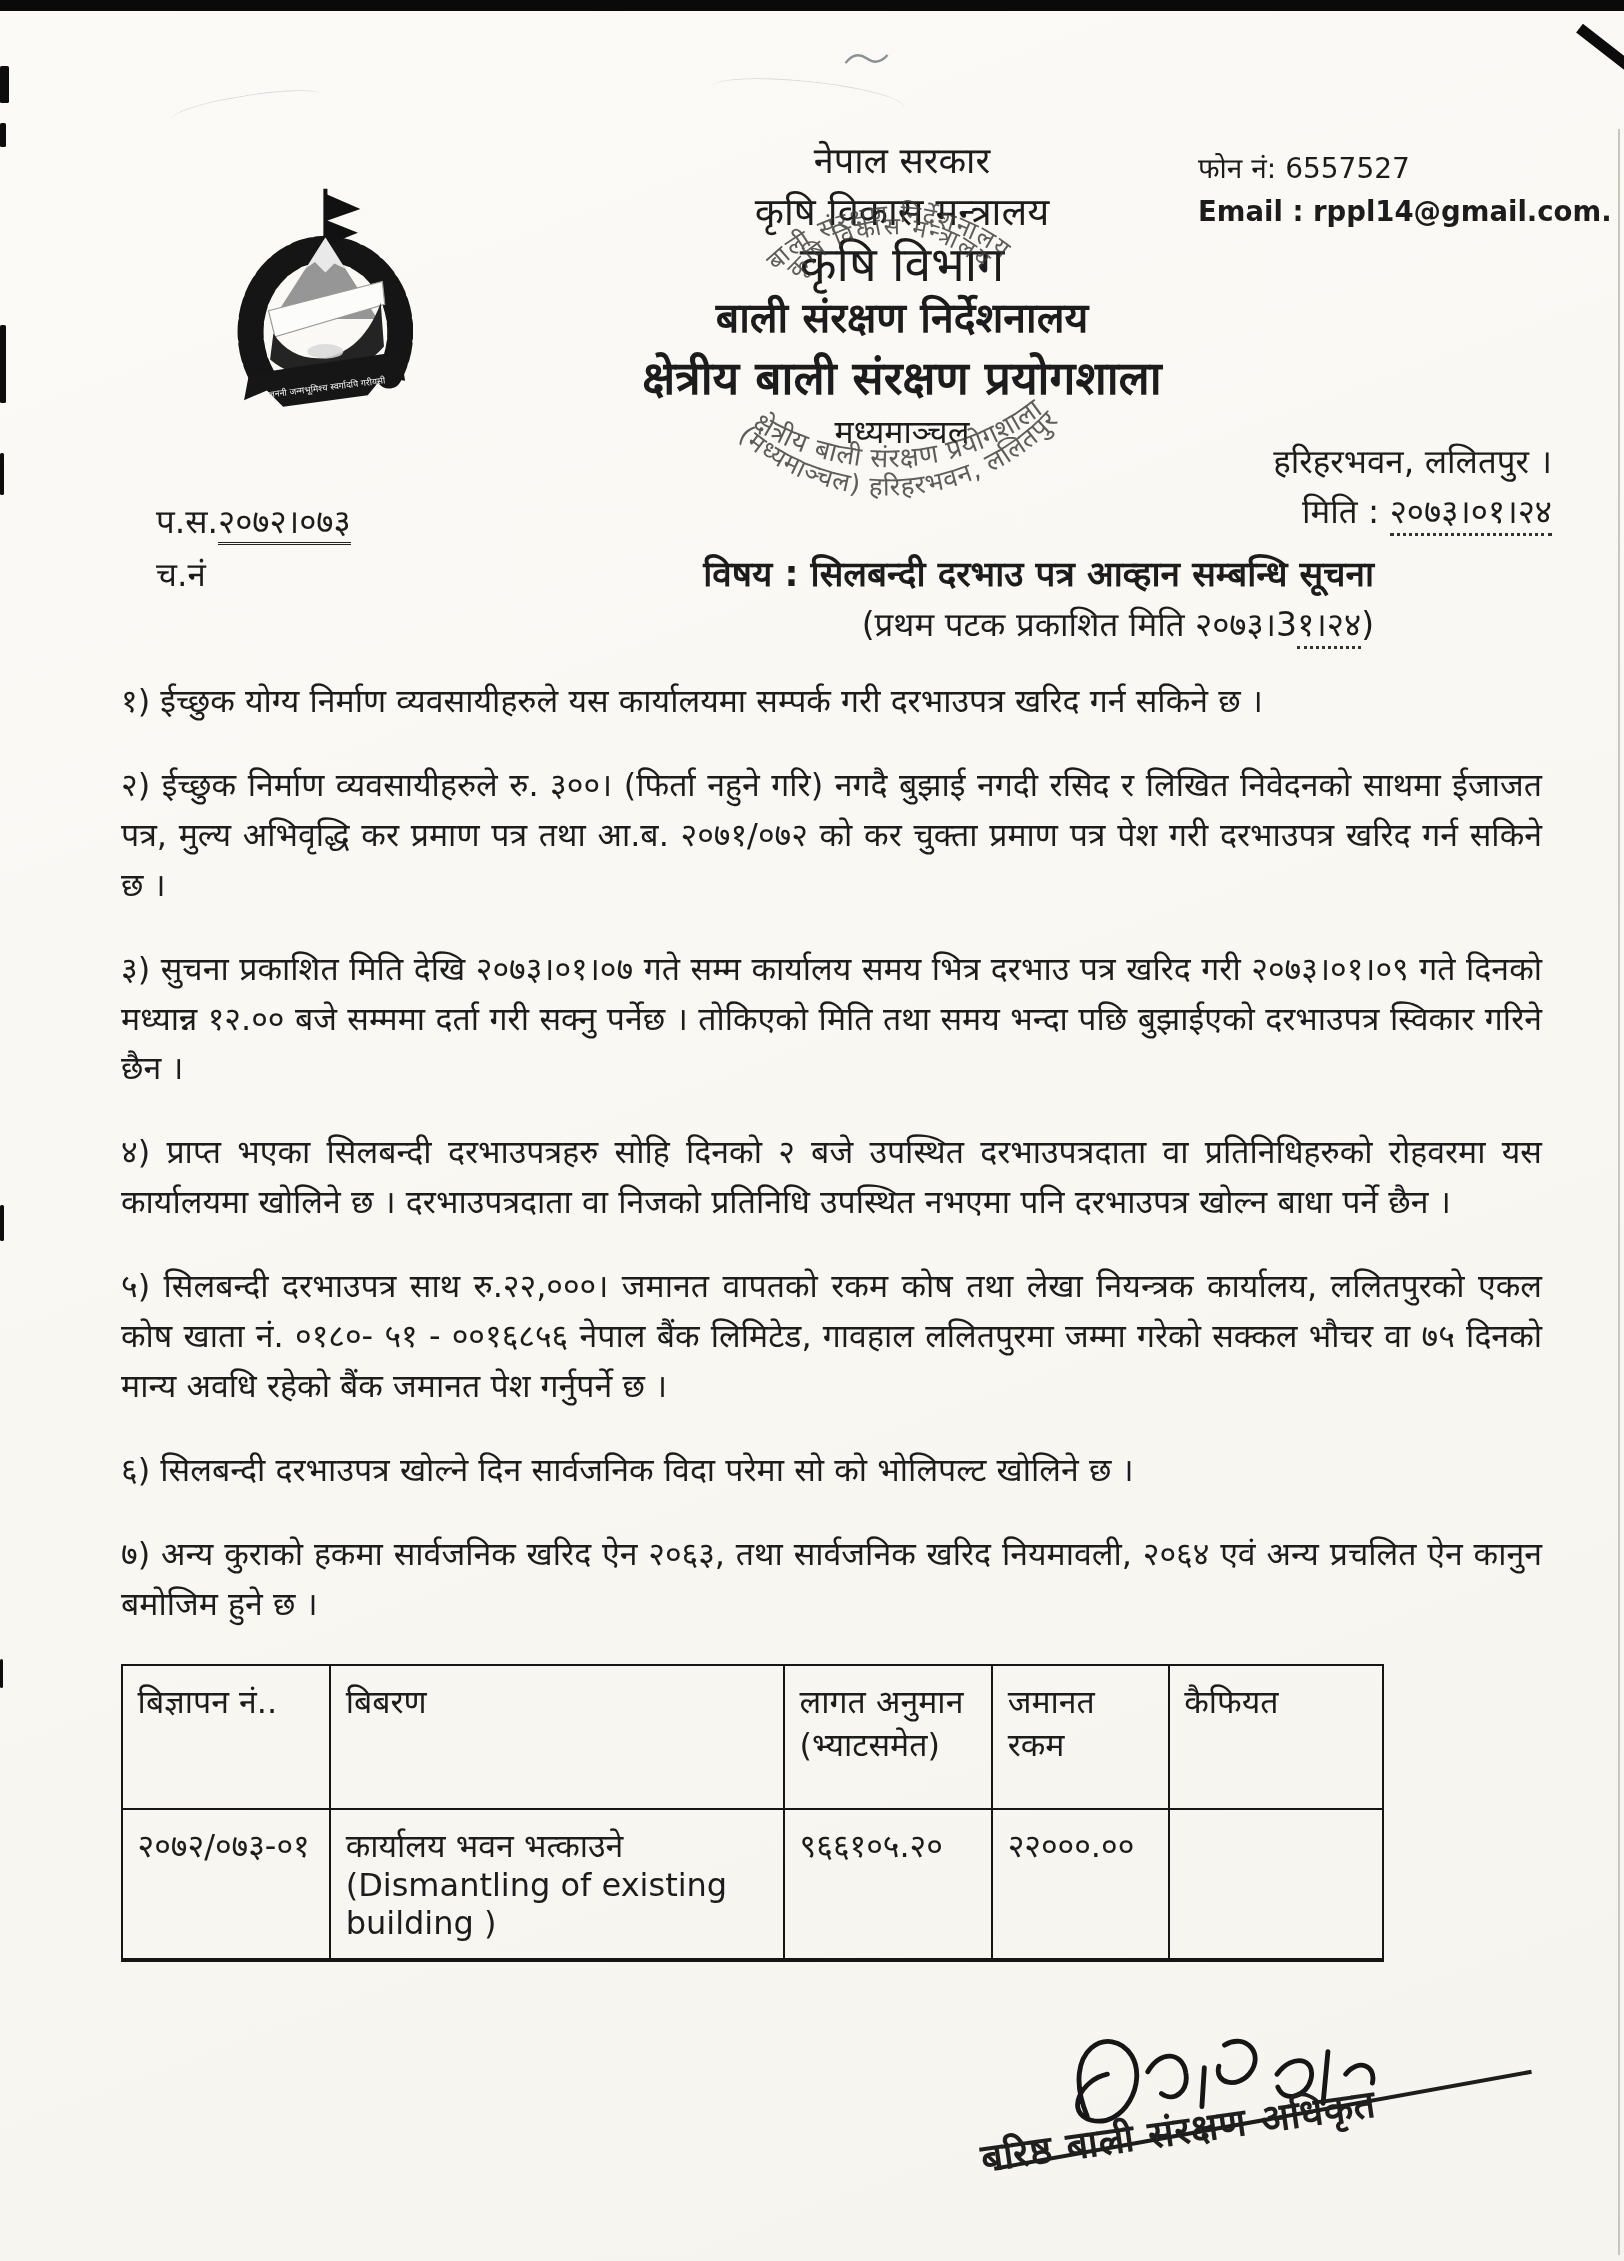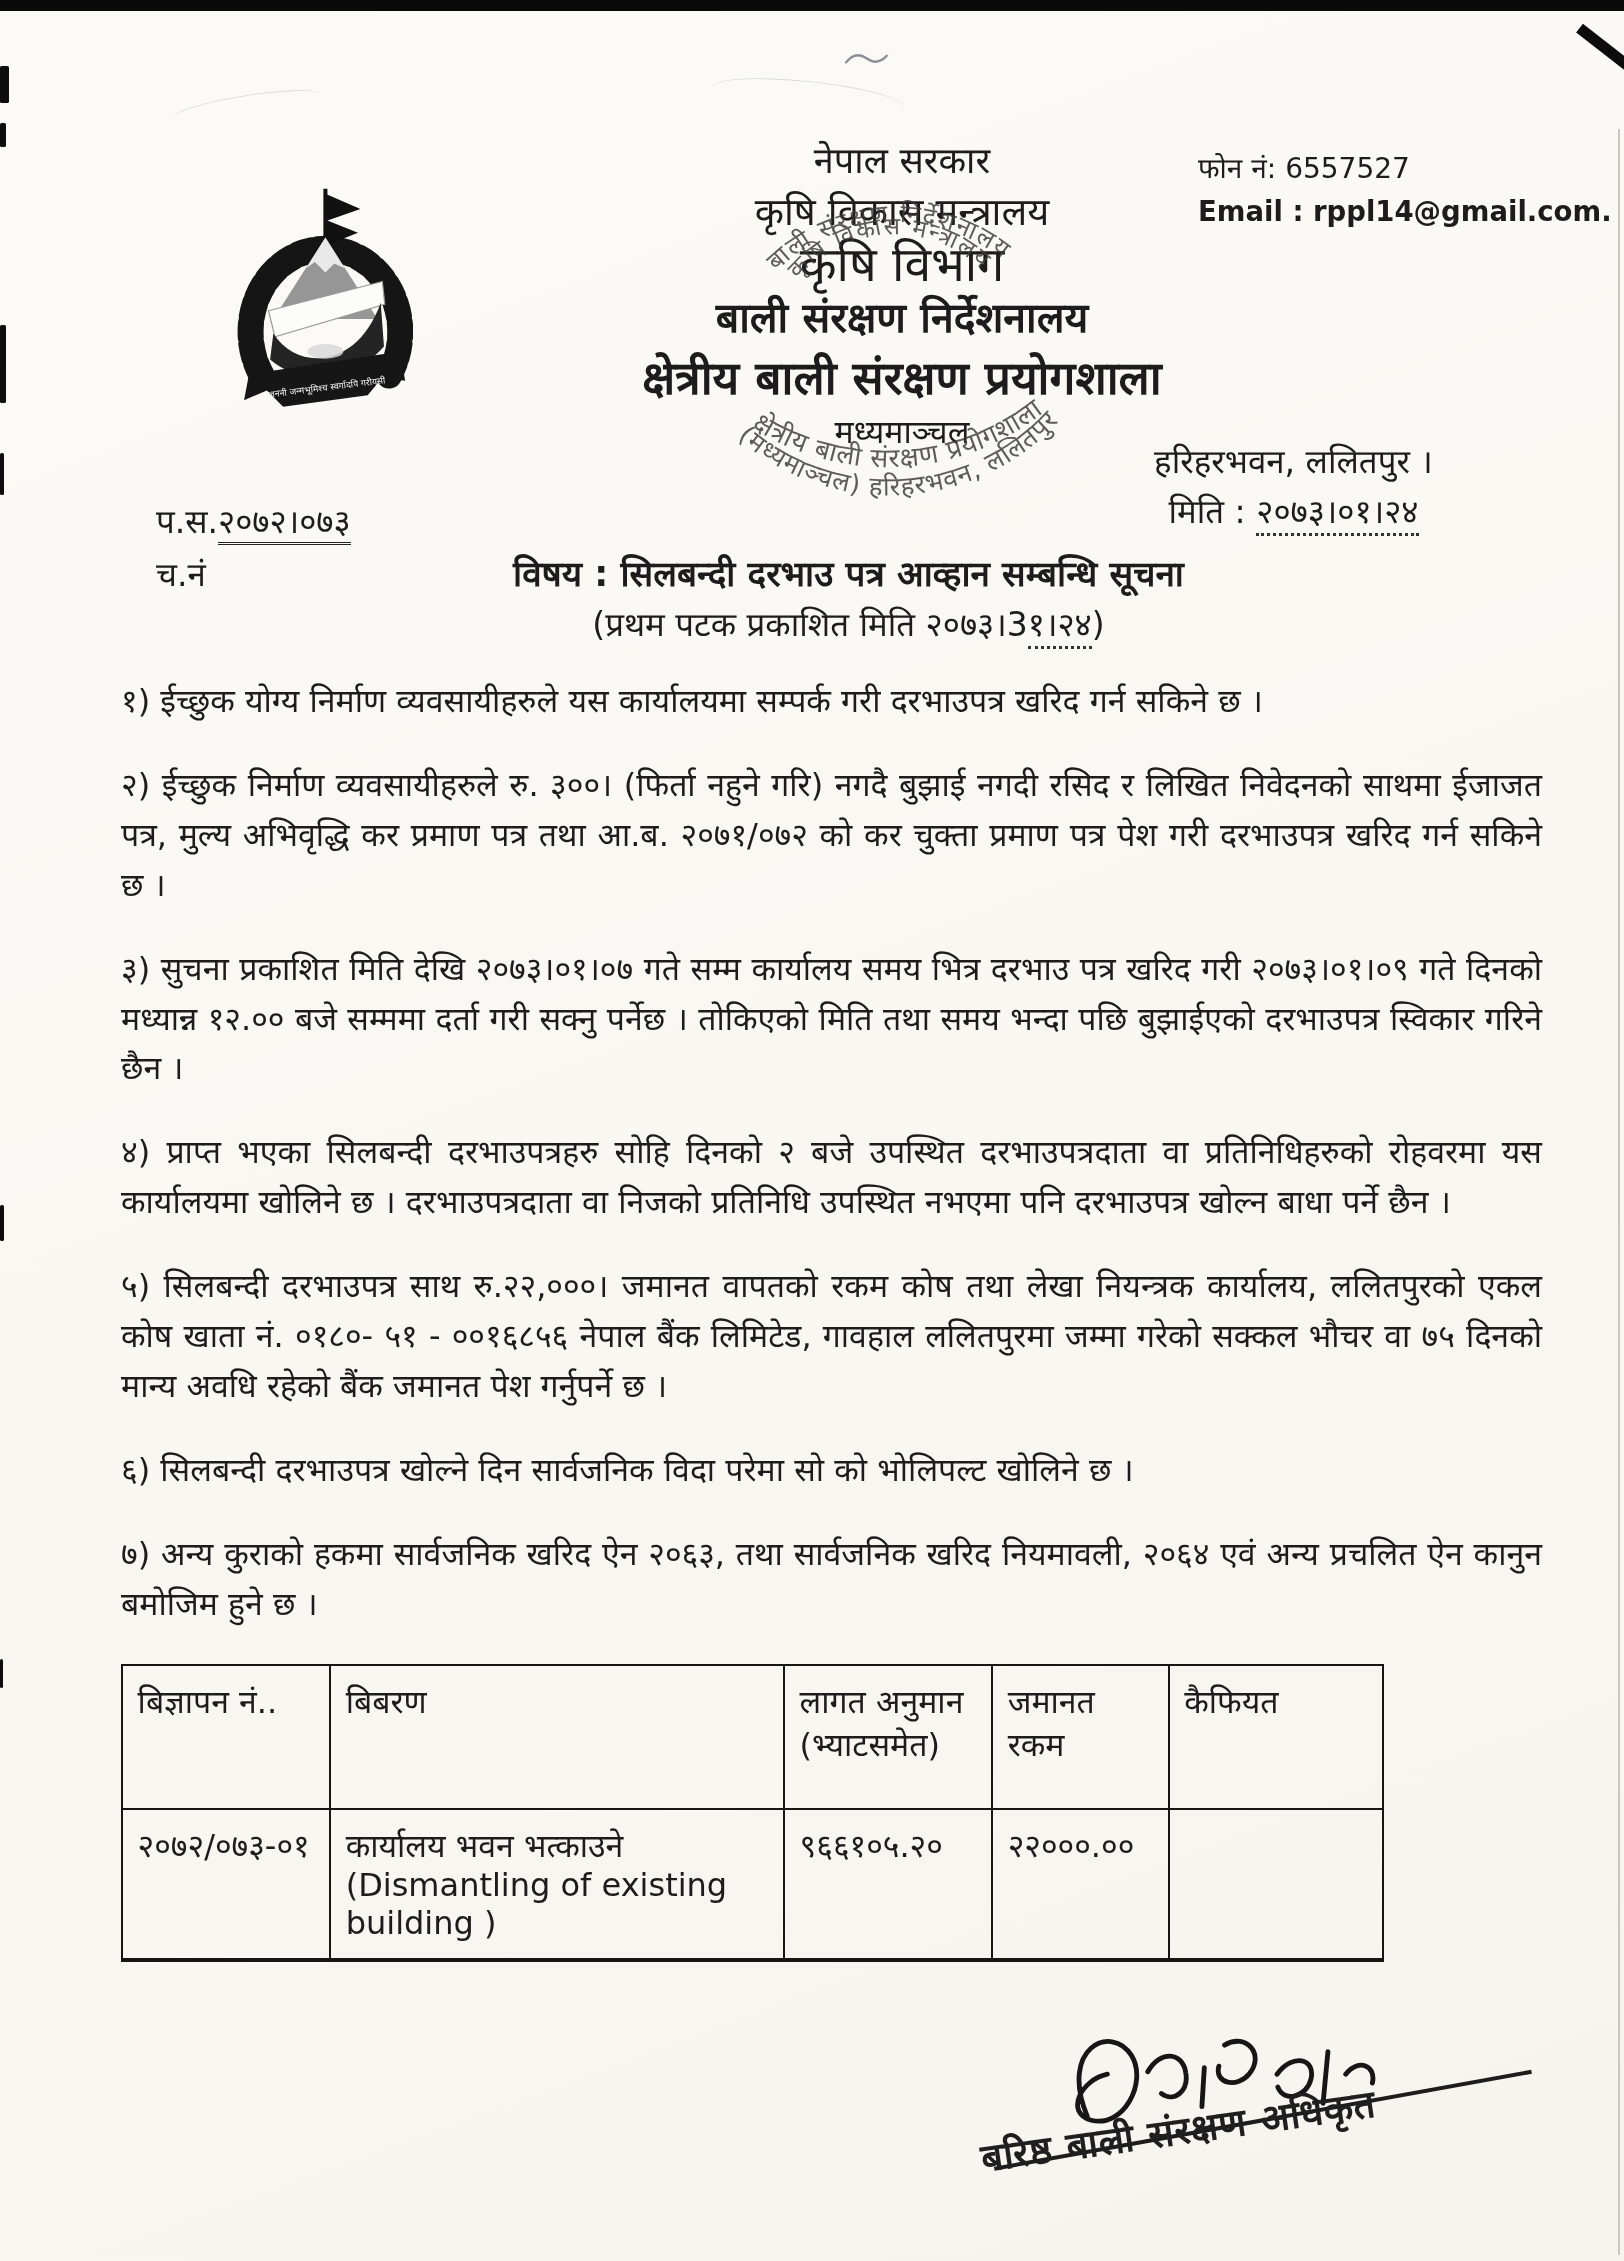--- a/index.html
+++ b/index.html
@@ -22,23 +22,23 @@
   
   .head-center { position:absolute; left:437px; top:136px; width:930px; text-align:center; }
   .head-center .l1 { font-size:36px; line-height:50px; }
   .head-center .l2 { font-size:38px; line-height:52px; }
   .head-center .l3 { font-size:48px; line-height:52px; }
   .head-center .l4 { font-size:41px; line-height:57px; font-weight:bold; }
   .head-center .l5 { font-size:46px; line-height:63px; font-weight:bold; }
   .head-center .l6 { font-size:32px; line-height:45px; }
   .contact { position:absolute; left:1198px; top:147px; width:420px; font-size:28px; line-height:43px; }
   .contact .email { font-weight:bold; font-size:27.5px; }
-  .addr-block { position:absolute; left:1035px; top:437px; width:517px; text-align:center; font-size:33px; line-height:50px; padding-right:65px; }
+  .addr-block { position:absolute; left:1035px; top:437px; width:517px; text-align:right; font-size:33px; line-height:50px; padding-right:65px; }
   .refs { position:absolute; left:156px; top:495px; font-size:33px; line-height:53px; }
-  .subject-block { position:absolute; left:323px; top:548px; width:1051px; text-align:center; }
+  .subject-block { position:absolute; left:323px; top:548px; width:1051px; text-align:right; }
   .subject-block .s1 { font-size:35px; font-weight:bold; line-height:52px; }
   .subject-block .s2 { font-size:33px; line-height:50px; }
   .u-solid  { border-bottom:3.2px solid #232323; padding-bottom:1.6px; }
   .u-dotted { border-bottom:3.2px dotted #333; padding-bottom:2.4px; }
   .u-double { border-bottom:3.2px double #232323; padding-bottom:0.8px; }
   
   .stamp-hdr { position:absolute; left:627px; top:113px; width:534px; height:469px; transform:rotate(-3deg); opacity:.82; pointer-events:none; }
   .stamp-hdr text { fill:#3a3a3a; font-family:"DejaVu Sans", sans-serif; }
   
   .content { position:absolute; left:121px; top:677px; width:1421px; }

